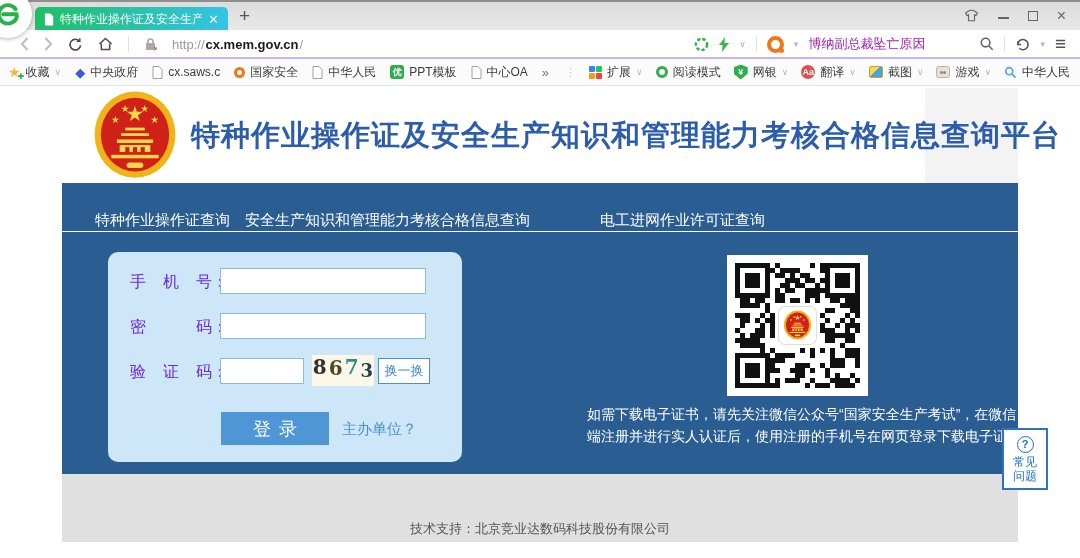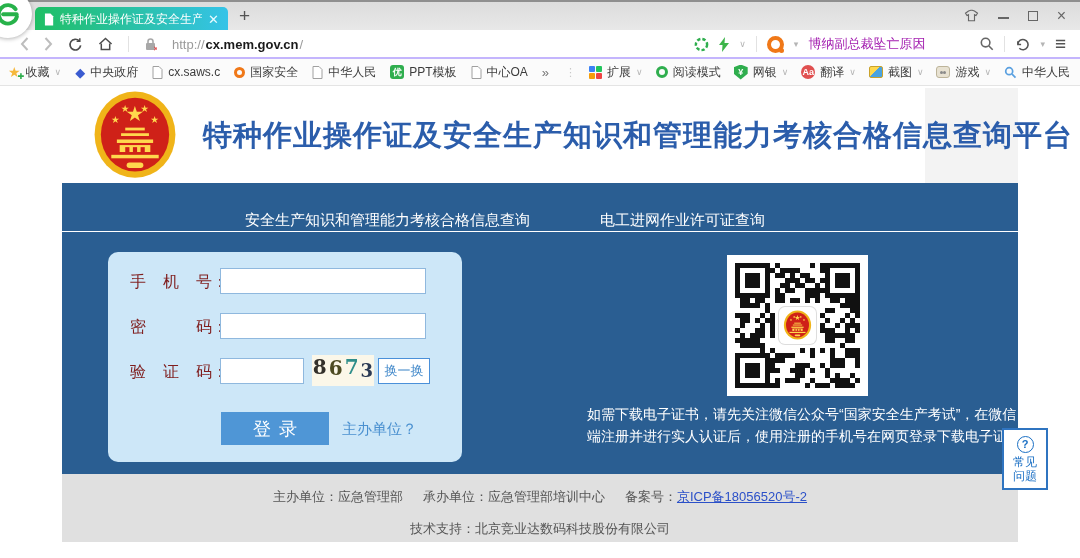--- a/index.html
+++ b/index.html
@@ -62,30 +62,30 @@
   .shot { width:14px; height:12px; border-radius:2px; background:linear-gradient(135deg,#ffd84d 45%,#4aa3e0 45%); border:1px solid #c9a22b; }
   .game { width:14px; height:12px; border-radius:3px; background:#e8e2d2; border:1px solid #bdb49a; position:relative; }
   .game::before { content:""; position:absolute; left:3px; top:4px; width:3px; height:3px; background:#8a8a8a; border-radius:50%; }
   .game::after  { content:""; position:absolute; right:3px; top:4px; width:3px; height:3px; background:#8a8a8a; border-radius:50%; }
 
   
   .header-bg { position:absolute; left:62px; top:88px; width:956px; height:95px; background:#f3f3f3; }
   .header-white { position:absolute; left:0; top:0; width:863px; height:95px; background:#fff;
                   display:flex; align-items:center; }
   .emblem { margin-left:31px; width:84px; height:92px; flex:0 0 auto; }
-  .site-title { margin-left:26px; font-size:29px; font-weight:800; color:#2b5dab; letter-spacing:1px; white-space:nowrap; }
+  .site-title { margin-left:14px; font-size:29px; font-weight:800; color:#2b5dab; letter-spacing:1px; white-space:nowrap; }
 
   .panel { position:absolute; left:62px; top:183px; width:956px; height:291px; background:#2a5e92; }
   .nav-item { position:absolute; top:28px; font-size:15px; color:#fff; white-space:nowrap; }
   .nav-active { position:absolute; left:731px; top:25px; width:127px; height:24px; background:#4b94d0;
                 color:#fff; font-size:14px; display:flex; align-items:center; justify-content:center; white-space:nowrap; }
   .nav-line { position:absolute; left:0; top:48px; width:100%; height:1px; background:#fff; }
 
   .card { position:absolute; left:46px; top:69px; width:354px; height:210px; background:#cde7f8; border-radius:10px; }
-  .lbl-wrap { position:absolute; left:22px; font-size:16px; color:#7f1d1d; display:flex; }
+  .lbl-wrap { position:absolute; left:22px; font-size:16px; color:#6d28d9; display:flex; }
   .lbl { display:inline-block; width:82px; text-align:justify; text-align-last:justify; }
   .inp { position:absolute; left:112px; width:206px; height:26px; background:#fff; border:1px solid #8fb8de; }
   .inp-s { width:84px; }
   .cap { position:absolute; left:204px; top:103px; width:62px; height:31px; background:#fbf7e9;
          display:flex; align-items:flex-start; justify-content:center; gap:2px;
          font-family:"DejaVu Serif",serif; font-size:20px; font-weight:bold; padding-top:2px; }
   .cap span { display:inline-block; line-height:1; }
   .cd0{color:#33302b}.cd1{color:#4c4a22;transform:translateY(1px)}.cd2{color:#2f8e8a}.cd3{color:#2b3a55;transform:translateY(5px);font-size:18px}
   .refresh { position:absolute; left:270px; top:106px; width:52px; height:26px; background:#fff;
              border:1px solid #4a90d9; color:#3f87c9; font-size:13px;
@@ -315,20 +315,21 @@
   <div class="header-bg">
     <div class="header-white">
       <svg class="emblem">
           <use href="#emblem"></use>
         </svg>
       <div class="site-title">特种作业操作证及安全生产知识和管理能力考核合格信息查询平台</div>
     </div>
   </div>
 
   <div class="panel">
+    <div class="nav-item" style="left:33px">特种作业操作证查询</div>
     <div class="nav-item" style="left:538px">电工进网作业许可证查询</div>
     <div class="nav-item" style="left:183px">安全生产知识和管理能力考核合格信息查询</div>
     <div class="nav-line"></div>
 
     <div class="card">
       <div class="lbl-wrap" style="top:20px">
           <span class="lbl">手机号</span>
           <span>：</span>
         </div>
       <input class="inp" style="top: 16px;">
@@ -568,21 +569,16 @@
     </div>
   </div>
 
   <div class="faq">
     <span class="faq-q">?</span>
     <span>常见</span>
     <span>问题</span>
   </div>
 
   <div class="footer">
-    <div class="f-line1">
-      <span>主办单位：应急管理部</span>
-      <span>承办单位：应急管理部培训中心</span>
-      <span class="icp"><span>备案号：</span><span class="icp-link">京ICP备18056520号-2</span></span>
-    </div>
     <div class="f-line2">技术支持：北京竞业达数码科技股份有限公司</div>
   </div>
 
 </div>
 
 </body></html>

